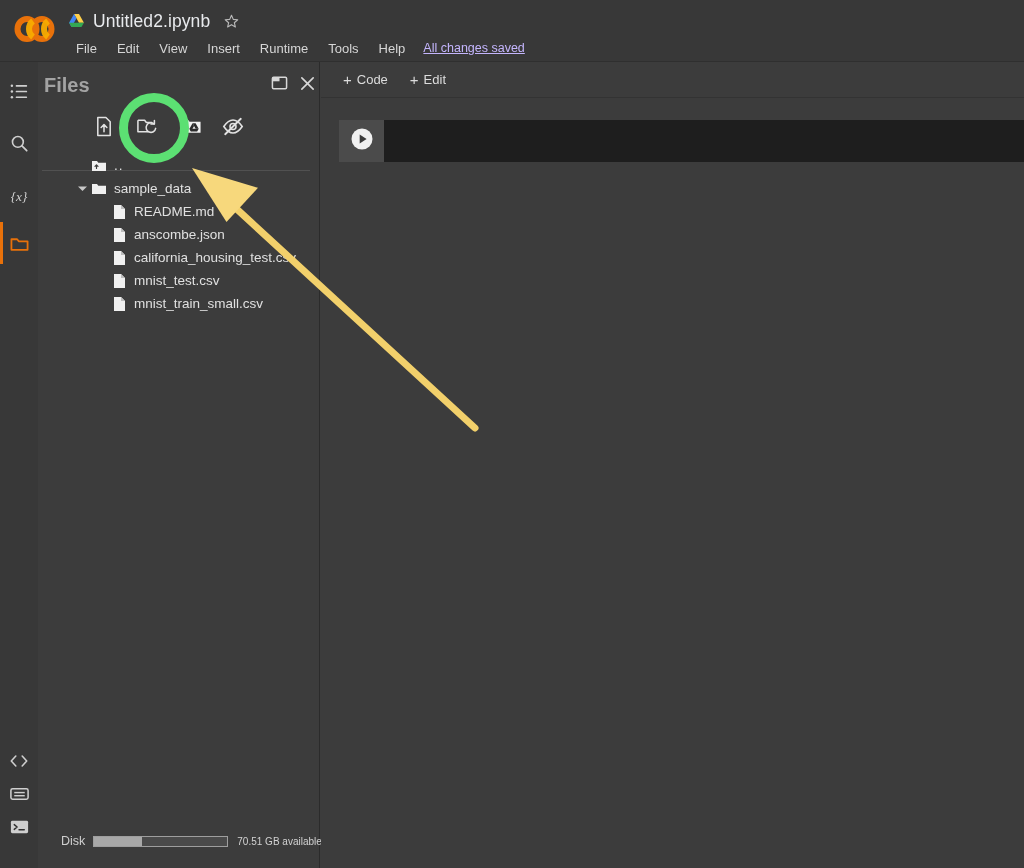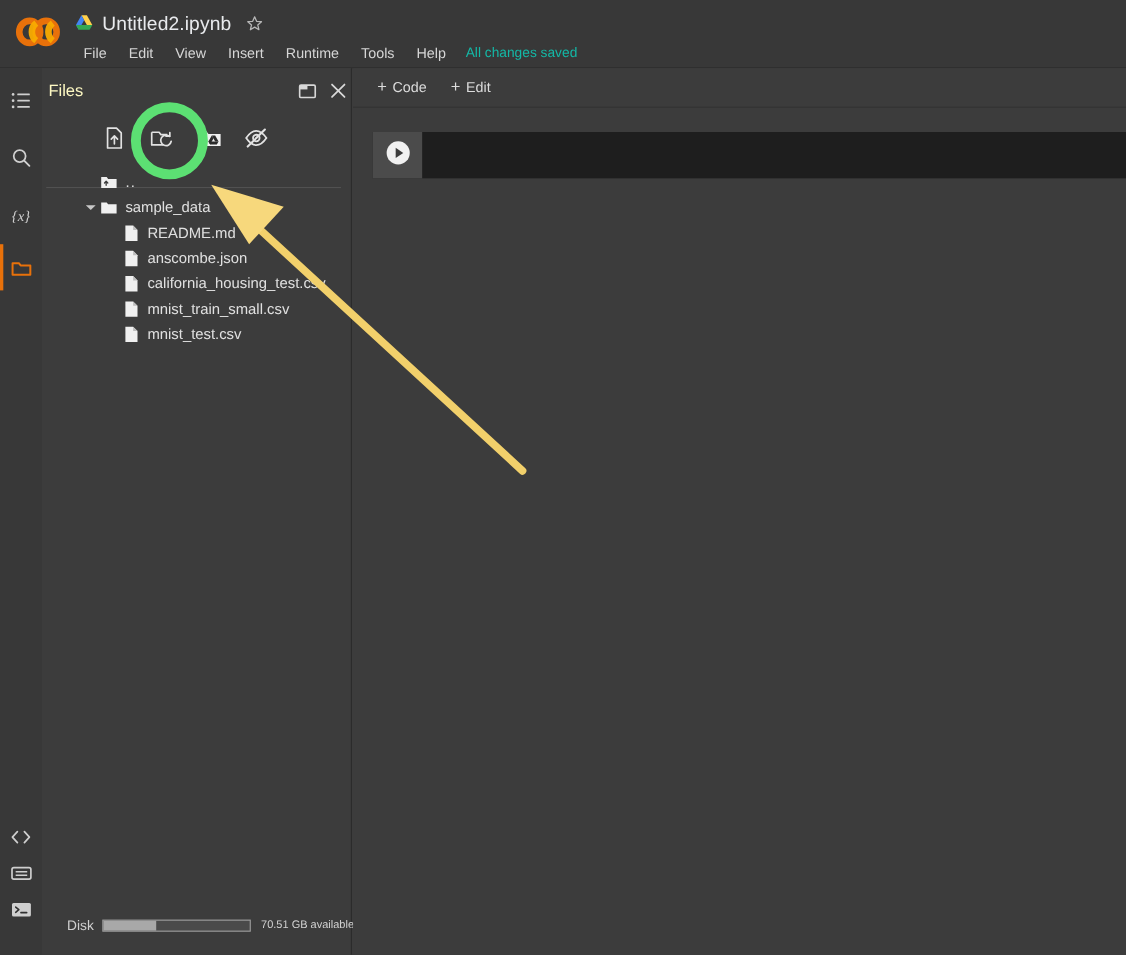--- a/index.html
+++ b/index.html
@@ -57,22 +57,23 @@
     height: 20px;
   }
   .menu-item {
     color: #d6d6d6;
     font-size: 13px;
     padding: 2px 10px;
     cursor: pointer;
     white-space: nowrap;
   }
   .saved-note {
-    color: #14b8a6;
+    color: #c4b5fd;
     font-size: 12.5px;
+    text-decoration: underline;
     margin-left: 8px;
     cursor: pointer;
     white-space: nowrap;
   }
 
   
   .rail {
     position: absolute;
     left: 0; top: 62px;
     width: 38px; height: 806px;
@@ -104,22 +105,23 @@
     border-right: 1px solid #2b2b2b;
   }
   .panel-header {
     position: absolute;
     left: 0; top: 0;
     width: 282px; height: 46px;
   }
   .panel-title {
     position: absolute;
     left: 6px; top: 12px;
-    color: #fef9c3;
-    font-size: 15px;
+    color: #a3a3a3;
+    font-size: 20px;
+    font-weight: bold;
   }
   .panel-hdr-btn {
     position: absolute;
     top: 10px;
     width: 26px; height: 26px;
     display: flex;
     align-items: center;
     justify-content: center;
     cursor: pointer;
   }
@@ -519,31 +521,31 @@
       </div>
 
 
       <div class="tree-row" style="padding-left:72px">
         <span class="ticon">
           <svg width="13" height="16" viewBox="0 0 13 16">
             <path d="M1 1 h7 l4 4 v10 h-11 z" fill="#f0f0f0"></path>
             <path d="M8 1 v4 h4" fill="#bdbdbd"></path>
           </svg>
         </span>
-        <span class="tree-label">mnist_train_small.csv</span>
+        <span class="tree-label">mnist_test.csv</span>
       </div>
 
       <div class="tree-row" style="padding-left:72px">
         <span class="ticon">
           <svg width="13" height="16" viewBox="0 0 13 16">
             <path d="M1 1 h7 l4 4 v10 h-11 z" fill="#f0f0f0"></path>
             <path d="M8 1 v4 h4" fill="#bdbdbd"></path>
           </svg>
         </span>
-        <span class="tree-label">mnist_test.csv</span>
+        <span class="tree-label">mnist_train_small.csv</span>
       </div>
     </div>
 
     <div class="disk-bar">
       <span class="disk-label">Disk</span>
       <span class="disk-track">
         <span class="disk-fill" id="diskFill" style="width: 36%;"></span>
       </span>
       <span class="disk-text">70.51 GB available</span>
     </div>

